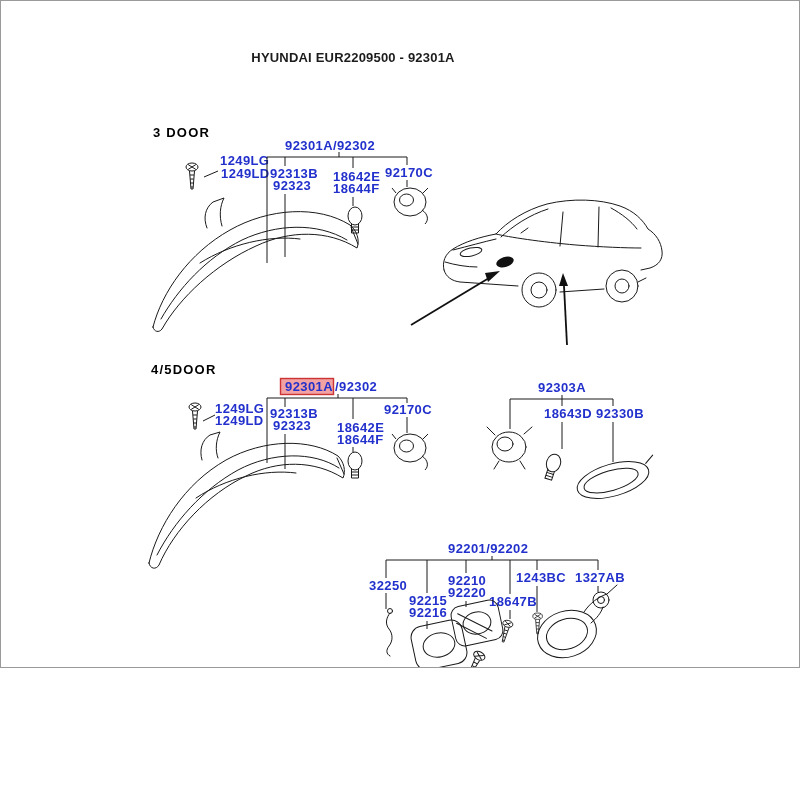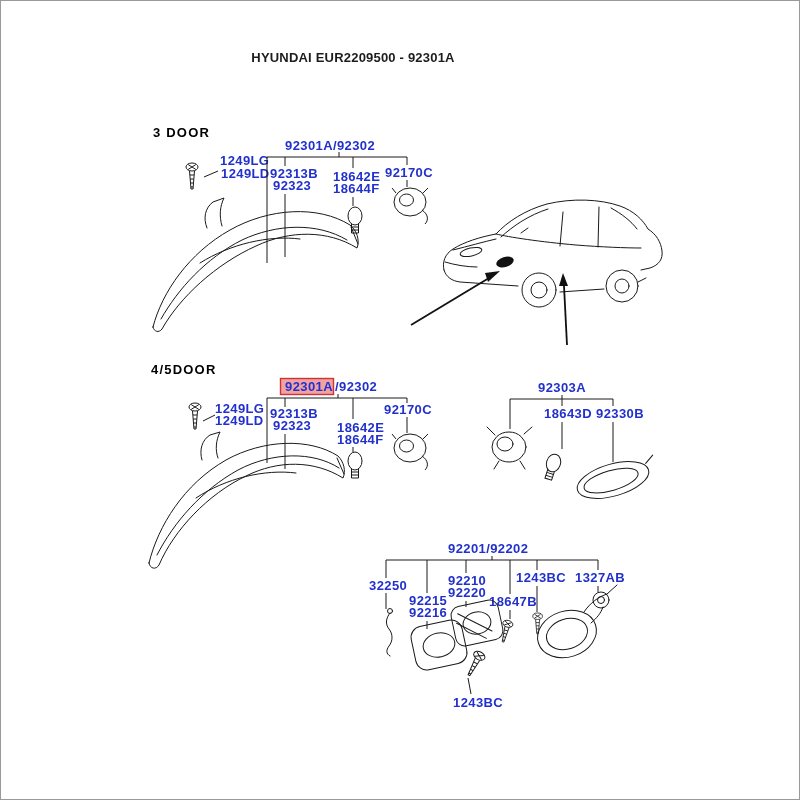--- a/index.html
+++ b/index.html
@@ -1,16 +1,16 @@
 <!DOCTYPE html>
 <html><head>
 <meta charset="utf-8">
 <style>
   html,body{margin:0;padding:0;background:#ffffff;}
-  #page{position:relative;width:800px;height:800px;background:#fff;border:1px solid #9a9a9a;box-sizing:border-box;overflow:hidden;}
+  #page{position:relative;width:800px;height:668px;background:#fff;border:1px solid #9a9a9a;box-sizing:border-box;overflow:hidden;}
   svg{display:block;width:798px;height:798px;}
   text{font-family:"Liberation Sans","DejaVu Sans",sans-serif;}
   .title{font-size:13px;font-weight:bold;fill:#1c1c1c;letter-spacing:0.2px;}
   .heading{font-size:13px;font-weight:bold;fill:#000;letter-spacing:1.2px;}
   .part{font-size:13px;font-weight:bold;fill:#2230cc;letter-spacing:0.4px;}
   .art{stroke:#1a1a1a;fill:none;stroke-width:1;stroke-linecap:round;stroke-linejoin:round;}
   .leader{stroke:#1a1a1a;fill:none;stroke-width:1;}
   .hl-box{fill:#f2a2a2;stroke:#cc3333;stroke-width:1.4;}
   .arrow{stroke:#111;stroke-width:1.8;}
   .arrowhead{fill:#111;stroke:none;}

